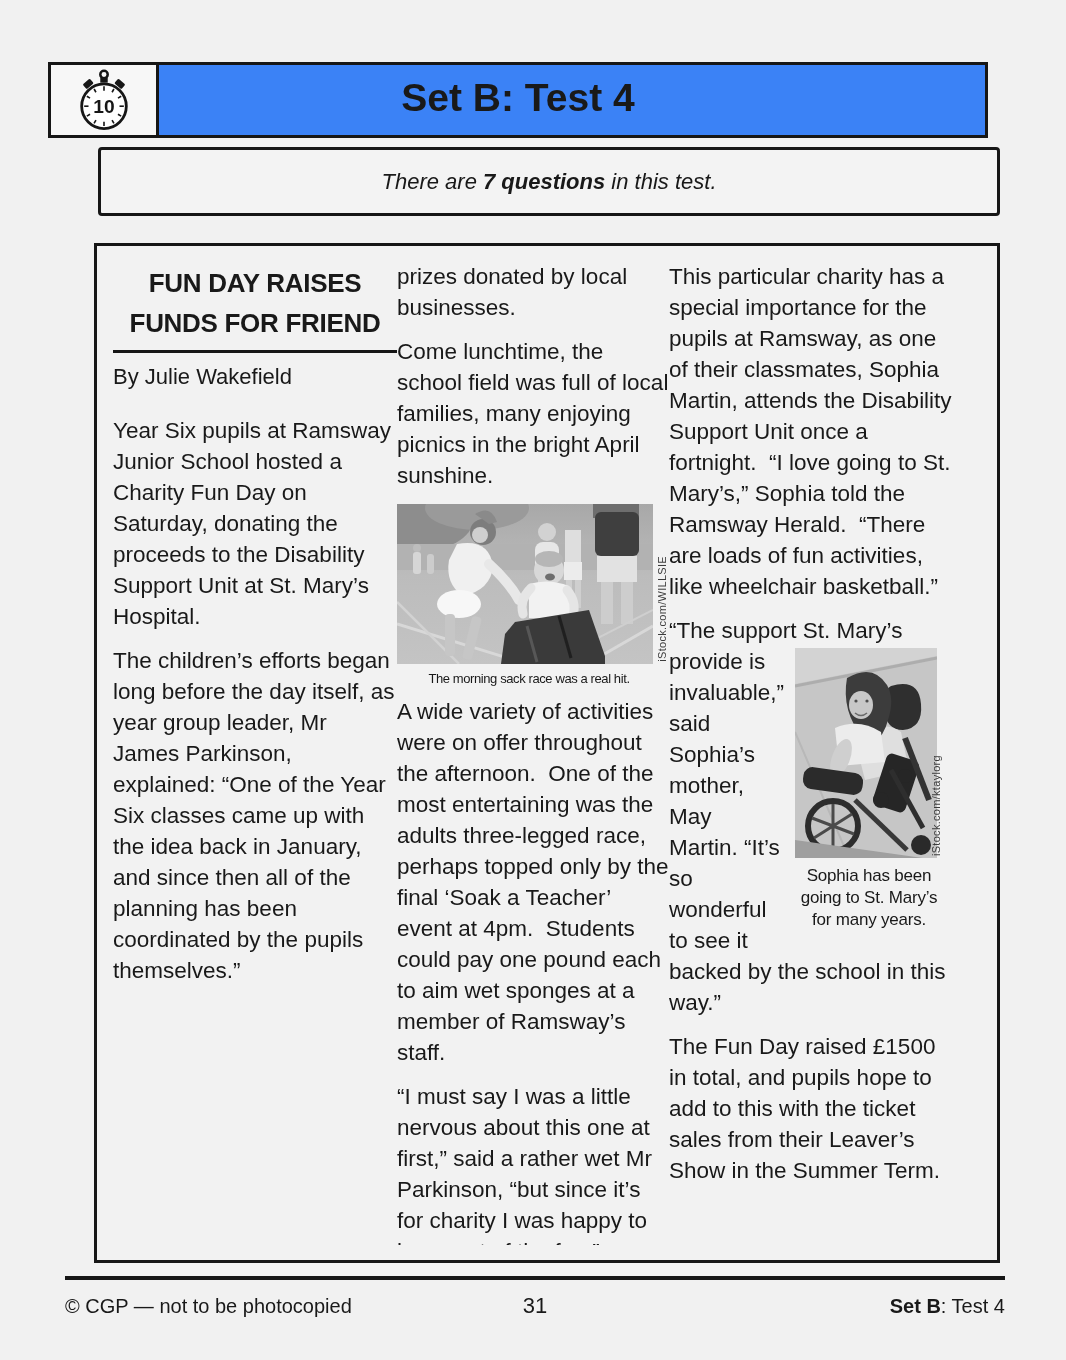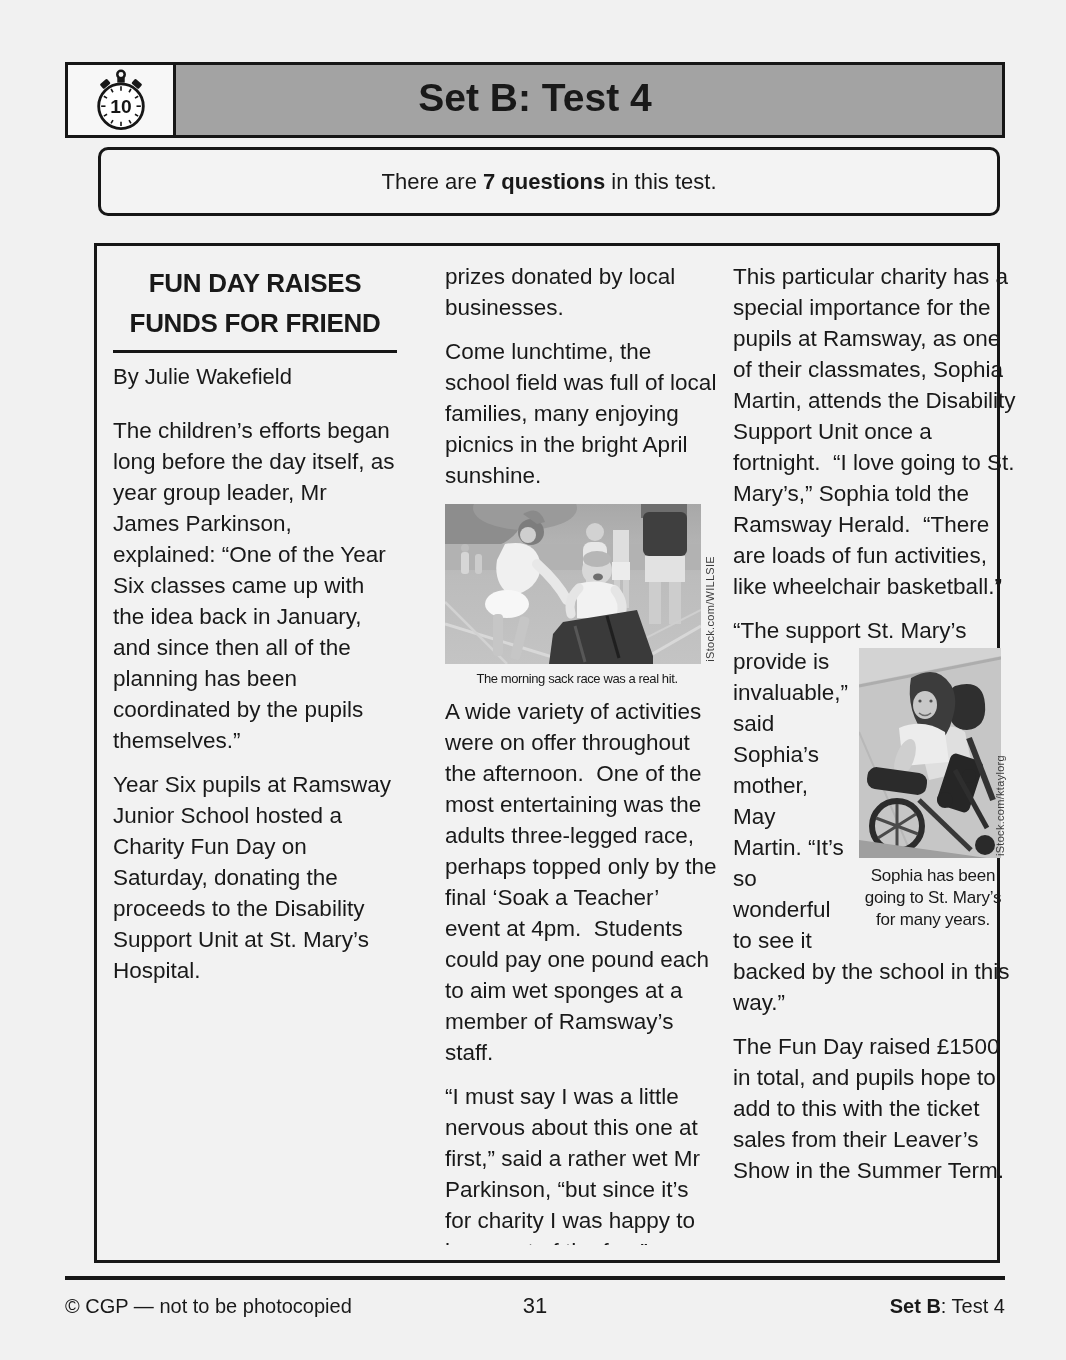--- a/index.html
+++ b/index.html
@@ -6,51 +6,51 @@
   html,body { background:#e9e9e9; }
   .page {
     position:relative; width:1066px; height:1360px;
     background:#f1f1f1; color:#191919;
     font-family:"Liberation Sans", sans-serif;
     overflow:hidden;
   }
 
   
   .titlebar {
-    position:absolute; left:65px; top:62px; width:940px; height:76px;
-    background:#a3a3a3; border:3px solid #161616;
+    position:absolute; left:48px; top:62px; width:940px; height:76px;
+    background:#3b82f6; border:3px solid #161616;
   }
   .timer-box {
     position:absolute; left:0; top:0; bottom:0; width:108px;
     background:#f7f7f7; border-right:3px solid #161616;
     display:flex; align-items:center; justify-content:center;
   }
   .timer-box svg { width:62px; height:66px; }
   .titlebar .title {
     position:absolute; left:0; right:0; top:50%; transform:translateY(-54%);
     text-align:center; font-size:39px; font-weight:bold; letter-spacing:0px;
   }
 
   
   .instructions {
     position:absolute; left:98px; top:147px; width:902px; height:69px;
-    border:3px solid #161616; border-radius:10px; background:#f3f3f3;
+    border:3px solid #161616; border-radius:4px; background:#f3f3f3;
     display:flex; flex-direction:column; justify-content:center;
-    text-align:center; font-size:22px; line-height:30px;
+    text-align:center; font-size:22px; line-height:30px;font-style:italic;
   }
 
   
   .article {
     position:absolute; left:94px; top:243px; width:906px; height:1020px;
     border:3px solid #161616; background:#f2f2f2;
-    padding:15px 16px; display:flex; gap:16px;
+    padding:15px 16px; display:flex; 
   }
   .col { overflow:hidden; }
   .col1 { width:284px; flex:none; }
-  .col2 { width:272px; flex:none;margin-left:32px; }
+  .col2 { width:272px; flex:none; }
   .col3 { width:284px; flex:none; }
 
   .headline {
     font-size:26px; font-weight:bold; line-height:40px;
     text-align:center; letter-spacing:-0.3px; margin-top:2px;
   }
   .headline span { display:block; }
   .headline-rule { border-bottom:3px solid #161616; margin:7px 0 11px; }
   .byline { font-size:22px; margin:0 0 25px; }
 
@@ -140,22 +140,22 @@
 
   <section class="article">
 
     <div class="col col1">
       <h1 class="headline">
           <span>FUN DAY RAISES</span>
           <span>FUNDS FOR FRIEND</span>
         </h1>
       <div class="headline-rule"></div>
       <div class="byline">By Julie Wakefield</div>
+      <div class="para">Year Six pupils at Ramsway Junior School hosted a Charity Fun Day on Saturday, donating the proceeds to the Disability Support Unit at St. Mary’s Hospital.</div>
       <div class="para">The children’s efforts began long before the day itself, as year group leader, Mr James Parkinson, explained: “One of the Year Six classes came up with the idea back in January, and since then all of the planning has been coordinated by the pupils themselves.”</div>
-      <div class="para">Year Six pupils at Ramsway Junior School hosted a Charity Fun Day on Saturday, donating the proceeds to the Disability Support Unit at St. Mary’s Hospital.</div>
     </div>
 
     <div class="col col2">
       <div class="para">prizes donated by local businesses.</div>
       <div class="para">Come lunchtime, the school field was full of local families, many enjoying picnics in the bright April sunshine.</div>
 
       <figure class="fig1">
         <div class="photo-frame">
           <svg viewBox="0 0 256 160" preserveAspectRatio="none" aria-hidden="true">
             <defs>

